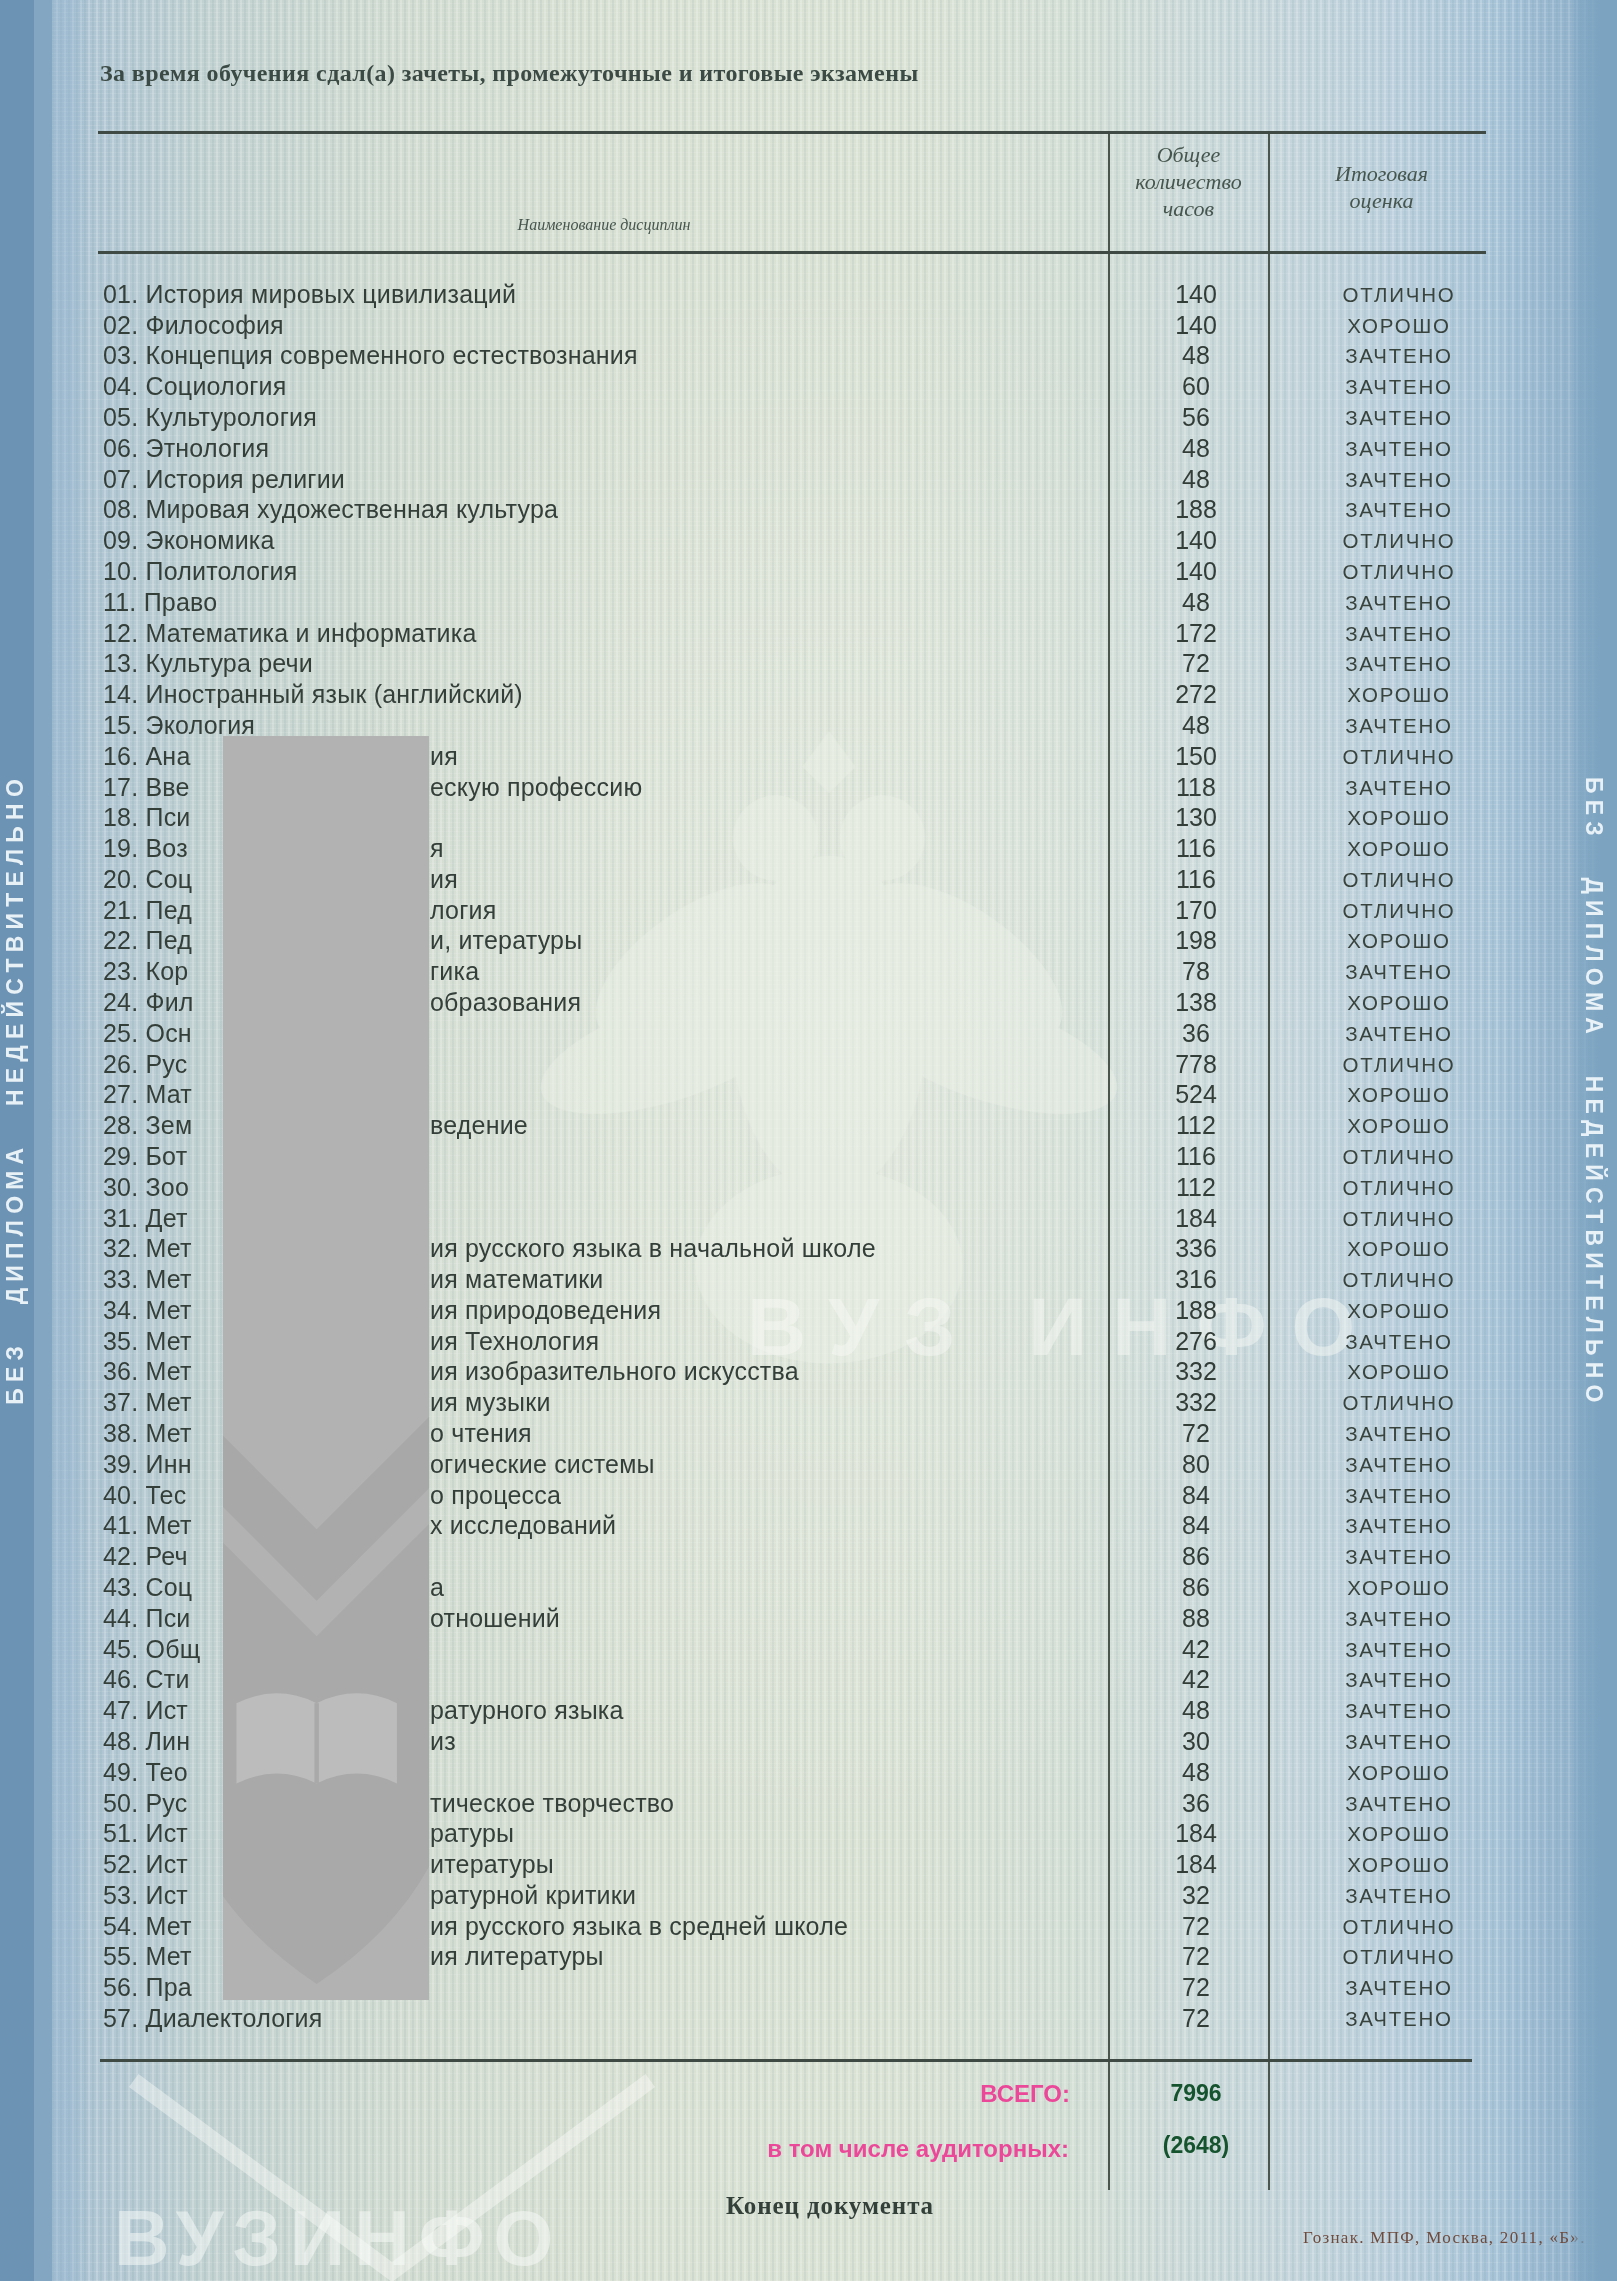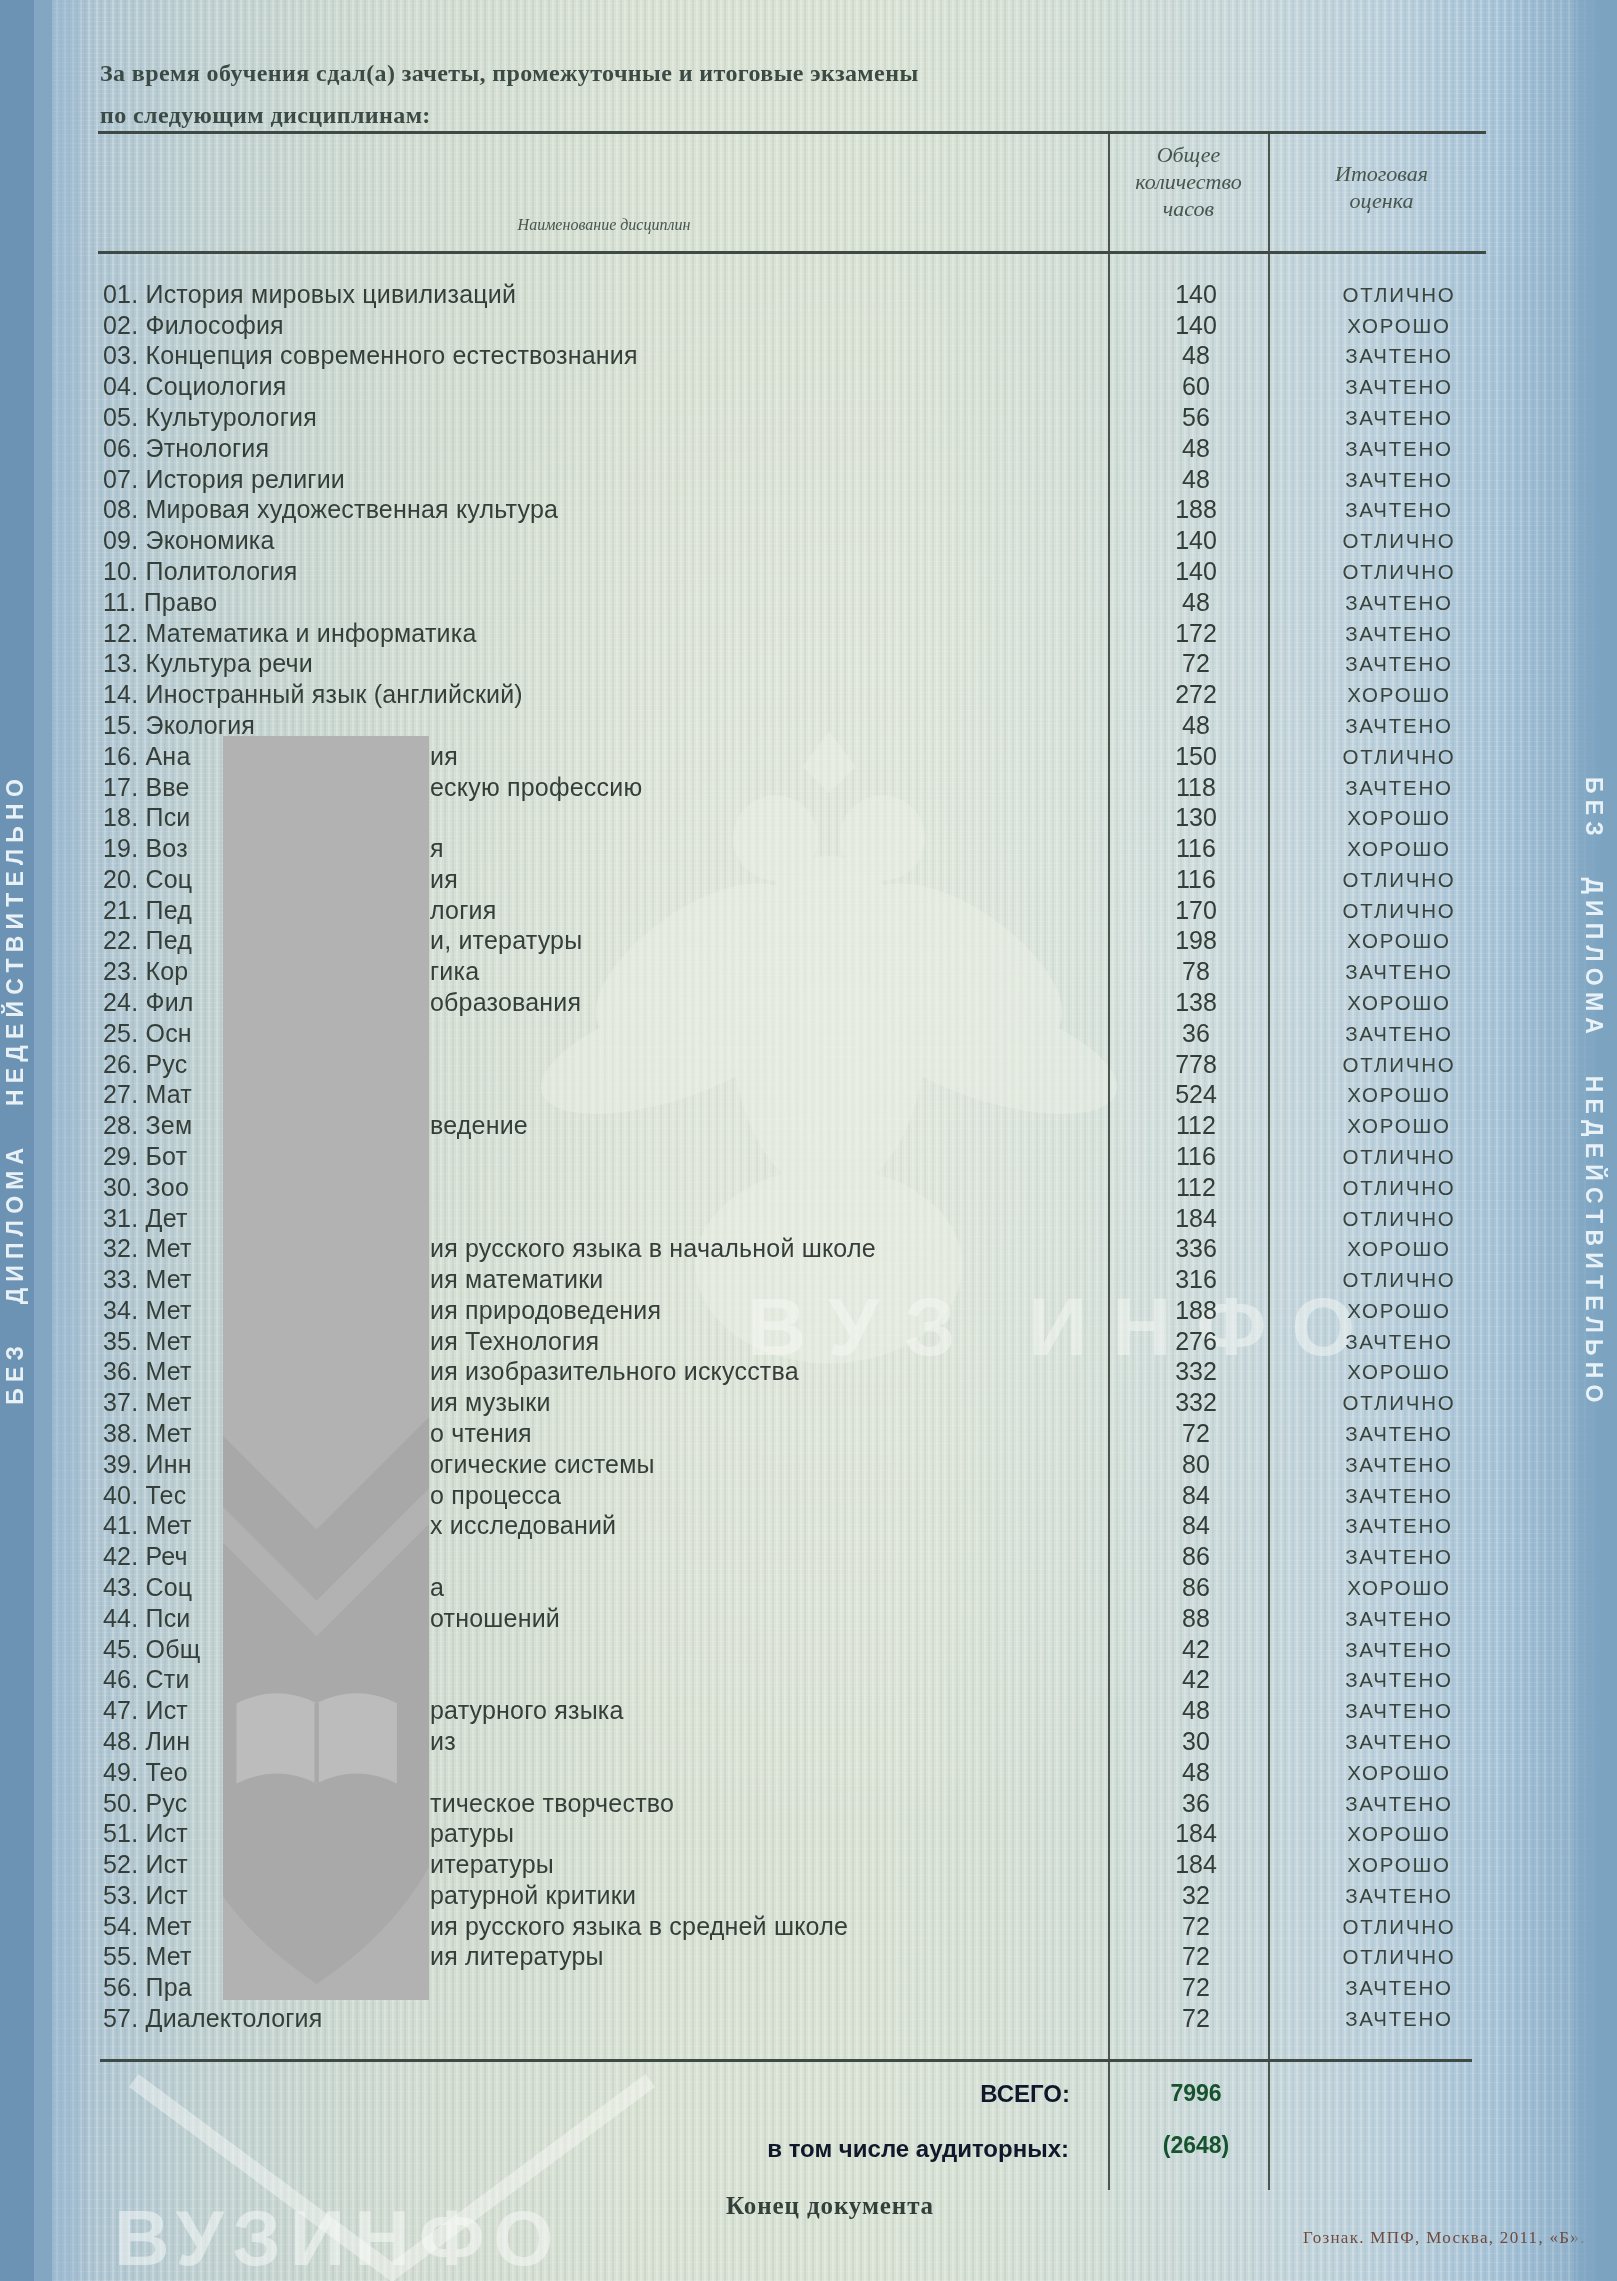--- a/index.html
+++ b/index.html
@@ -41,21 +41,21 @@
   
   #rows{z-index:3;position:absolute;left:0;top:0;}
   .row{position:absolute;left:0;width:1376px;height:31px;}
   .cell-name,.cell-frag{position:absolute;top:0;font-size:25px;line-height:31px;color:#353f3a;white-space:nowrap;letter-spacing:0.2px;}
   .cell-name{left:103px;} .cell-frag{left:430px;}
   .cell-hours{position:absolute;left:1116px;top:0;width:160px;text-align:center;font-size:25px;line-height:31px;color:#333d38;}
   .cell-grade{position:absolute;left:1274px;top:0;width:250px;text-align:center;font-size:20.5px;line-height:31px;letter-spacing:1.8px;color:#39433d;font-weight:500;}
   
   .redaction{left:223px;top:736px;width:206px;height:1264px;background:#b2b2b2;overflow:hidden;z-index:5;}
   
-  .f-label{font-weight:bold;font-size:24px;color:#0f172a;text-align:right;z-index:3;}
+  .f-label{font-weight:bold;font-size:24px;color:#ec4899;text-align:right;z-index:3;}
   .f-total-label{left:624px;top:2080px;width:446px;}
   .f-class-label{left:579px;top:2135px;width:490px;}
   .f-value{font-weight:bold;font-size:23px;color:#14532d;left:1116px;width:160px;text-align:center;z-index:3;}
   .f-total-value{top:2080px;} .f-class-value{top:2132px;}
   .f-end{left:726px;top:2192px;font-family:"Liberation Serif",serif;font-weight:700;font-size:25px;color:#33403a;letter-spacing:0.9px;z-index:3;}
   .imprint{left:1303px;top:2228px;font-family:"Liberation Serif",serif;font-size:17px;color:#6f4b3d;letter-spacing:1.3px;z-index:6;}
   
   .wm{z-index:1;pointer-events:none;}
   .ghost-big{left:747px;top:1280px;font-size:82px;font-weight:700;letter-spacing:25px;color:rgba(246,249,244,.48);}
   .ghost-bottom{left:114px;top:2194px;font-size:77px;font-weight:700;letter-spacing:9px;color:rgba(250,252,250,.5);}
@@ -81,21 +81,20 @@
 <svg class="abs wm" style="left:107px;top:2067px;" width="570" height="214" viewBox="0 0 640 240">
   <path d="M30 15 L320 230 L610 15" fill="none" stroke="rgba(252,253,251,.42)" stroke-width="18"></path>
 </svg>
 <div class="abs wm ghost-bottom">ВУЗИНФО</div>
 
 <div class="abs vline vline1"></div>
 <div class="abs vline vline2"></div>
 
 <div class="abs intro">
   <div>За время обучения сдал(а) зачеты, промежуточные и итоговые экзамены</div>
-  <div>по следующим дисциплинам:</div>
 </div>
 
 <div class="abs rule rule-top"></div>
 <div class="abs rule rule-mid"></div>
 <div class="abs rule rule-bottom"></div>
 
 <div class="abs chead h-name">Наименование дисциплин</div>
 <div class="abs chead h-hours">
   <div>Общее</div>
   <div>количество</div>

